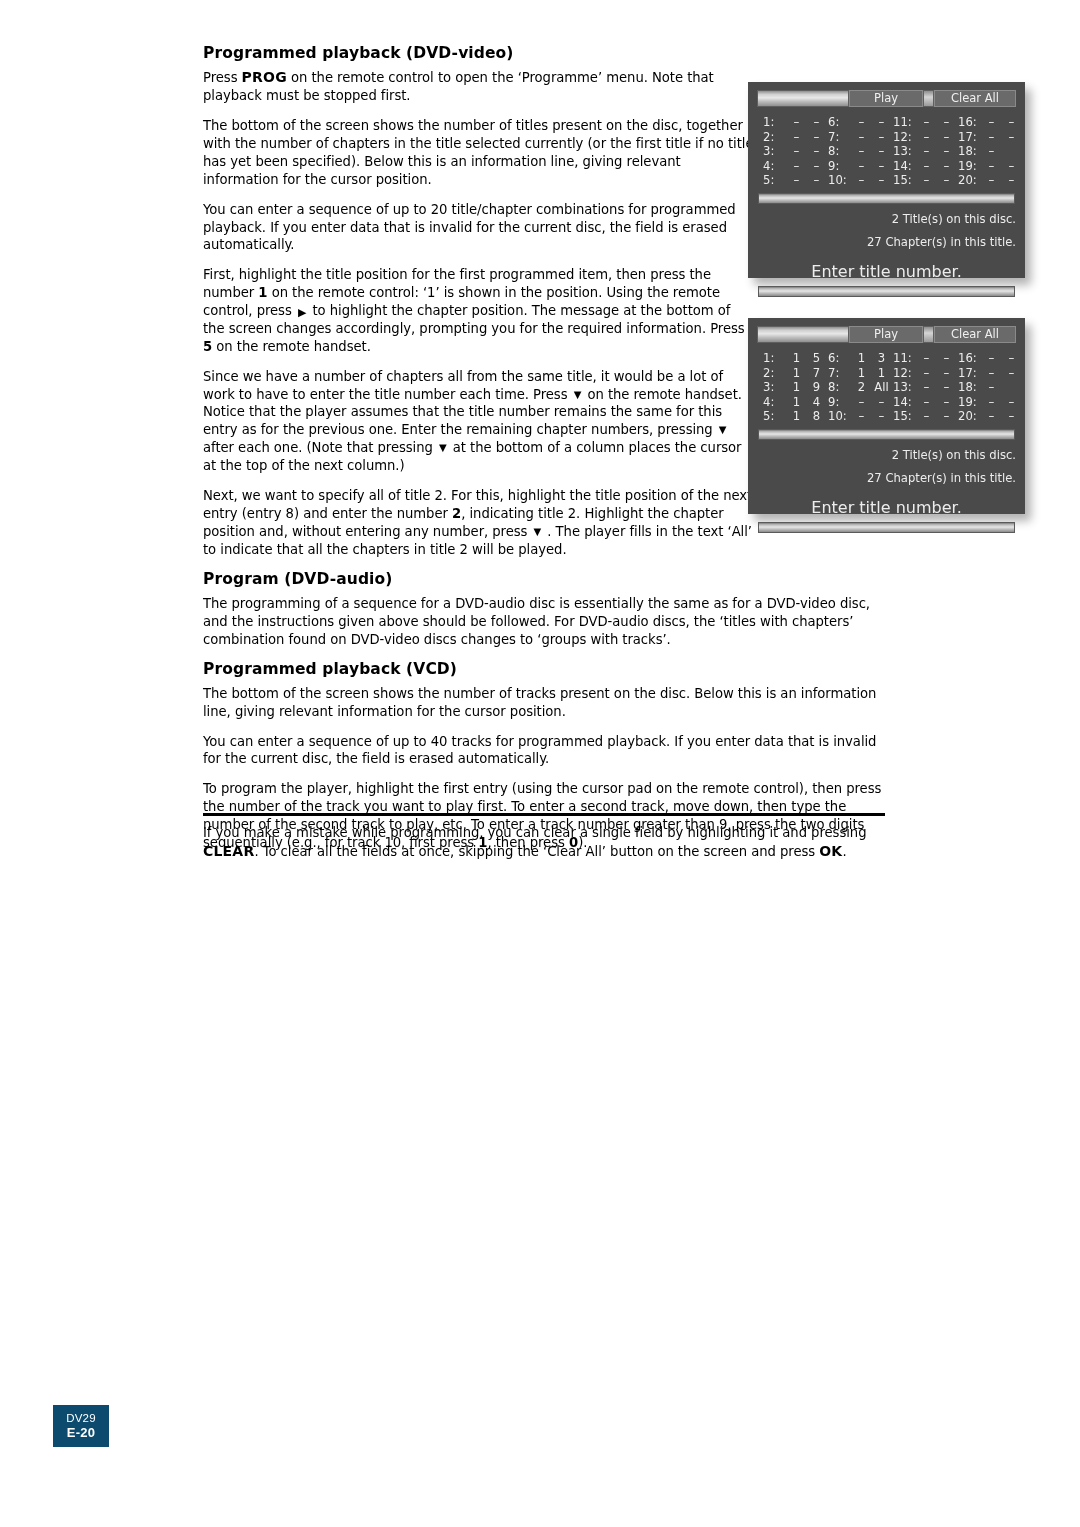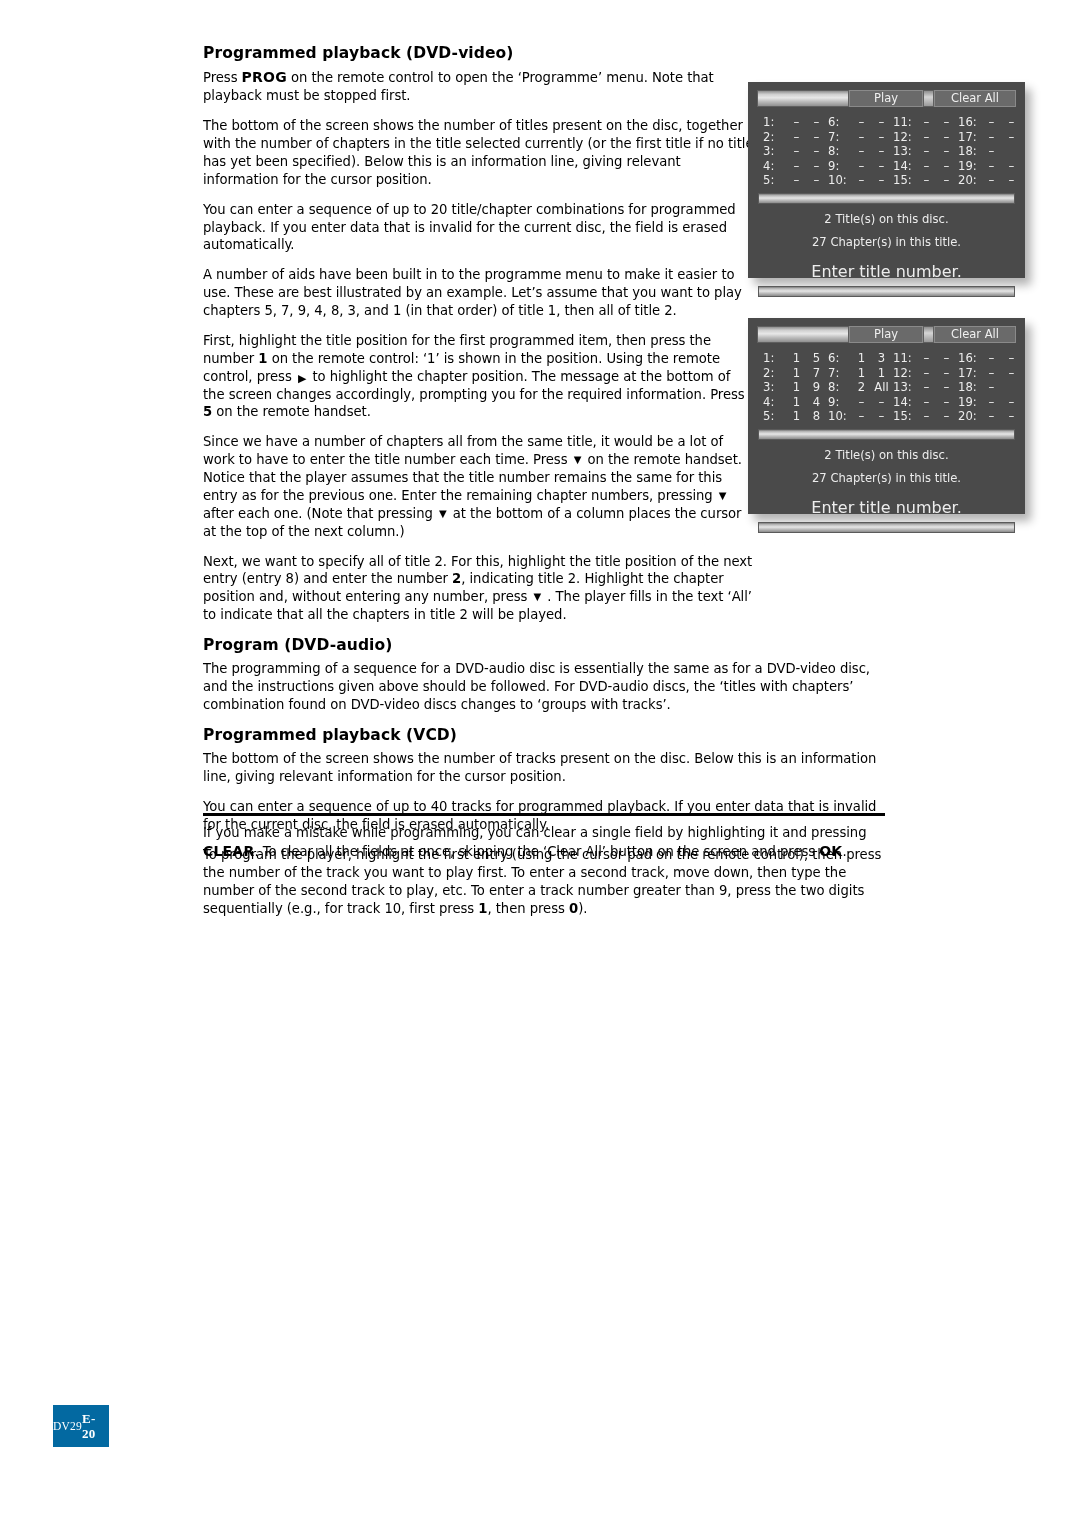--- a/index.html
+++ b/index.html
@@ -147,21 +147,21 @@
 
   .osd-sep {
     height: 11px;
     margin: 5px 1px 0 1px;
     background: linear-gradient(to bottom, #7d7d7d 0%, #b9b9b9 18%, #e6e6e6 45%, #c2c2c2 66%, #8b8b8b 100%);
     border: 1px solid #5a5a5a;
     box-sizing: border-box;
   }
 
   .osd-info {
-    text-align: center;
+    text-align: right;
     font-size: 11.6px;
     line-height: 15px;
     padding-top: 8px;
     color: #ededed;
   }
   .osd-prompt {
     text-align: center;
     font-size: 16px;
     line-height: 15px;
     padding-top: 14px;
@@ -175,27 +175,27 @@
     box-sizing: border-box;
   }
 
   
   .footer-badge {
     position: absolute;
     left: 53px;
     top: 1405px;
     width: 56px;
     height: 42px;
-    background: #0369a1;
+    background: #0c4a6e;
     color: #ffffff;
     display: flex;
-    flex-direction: row;
+    flex-direction: column;
     align-items: center;
     justify-content: center;
-    font-family: Liberation Serif, serif;
+    font-family: Liberation Sans, sans-serif;
   }
   .footer-badge .model {
     font-size: 11.5px;
     line-height: 13px;
     letter-spacing: 0.2px;
   }
   .footer-badge .pageno {
     font-size: 13px;
     font-weight: bold;
     line-height: 15px;
@@ -210,21 +210,20 @@
   <div class="text-col">
 
     <h2 class="section-heading">Programmed playback (DVD-video)</h2>
 
     <p class="body narrow"><span>Press </span><b>PROG</b><span> on the remote control to open the ‘Programme’ menu. Note that playback must be stopped first.</span></p>
 
     <p class="body narrow">The bottom of the screen shows the number of titles present on the disc, together with the number of chapters in the title selected currently (or the first title if no title has yet been specified). Below this is an information line, giving relevant information for the cursor position.</p>
 
     <p class="body narrow">You can enter a sequence of up to 20 title/chapter combinations for programmed playback. If you enter data that is invalid for the current disc, the field is erased automatically.</p>
 
-    <p class="body narrow">A number of aids have been built in to the programme menu to make it easier to use. These are best illustrated by an example. Let’s assume that you want to play chapters 5, 7, 9, 4, 8, 3, and 1 (in that order) of title 1, then all of title 2.</p>
 
     <p class="body narrow"><span>First, highlight the title position for the first programmed item, then press the number </span><b class="num">1</b><span> on the remote control: ‘1’ is shown in the position. Using the remote control, press </span><span class="arrow-right">▶</span><span> to highlight the chapter position. The message at the bottom of the screen changes accordingly, prompting you for the required information. Press </span><b class="num">5</b><span> on the remote handset.</span></p>
 
     <p class="body narrow"><span>Since we have a number of chapters all from the same title, it would be a lot of work to have to enter the title number each time. Press </span><span class="arrow-down">▼</span><span> on the remote handset. Notice that the player assumes that the title number remains the same for this entry as for the previous one. Enter the remaining chapter numbers, pressing </span><span class="arrow-down">▼</span><span> after each one. (Note that pressing </span><span class="arrow-down">▼</span><span> at the bottom of a column places the cursor at the top of the next column.)</span></p>
 
     <p class="body narrow"><span>Next, we want to specify all of title 2. For this, highlight the title position of the next entry (entry 8) and enter the number </span><b class="num">2</b><span>, indicating title 2. Highlight the chapter position and, without entering any number, press </span><span class="arrow-down">▼</span><span> . The player fills in the text ‘All’ to indicate that all the chapters in title 2 will be played.</span></p>
 
     <h2 class="section-heading spaced-top">Program (DVD-audio)</h2>
 
     <p class="body wide">The programming of a sequence for a DVD-audio disc is essentially the same as for a DVD-video disc, and the instructions given above should be followed. For DVD-audio discs, the ‘titles with chapters’ combination found on DVD-video discs changes to ‘groups with tracks’.</p>

